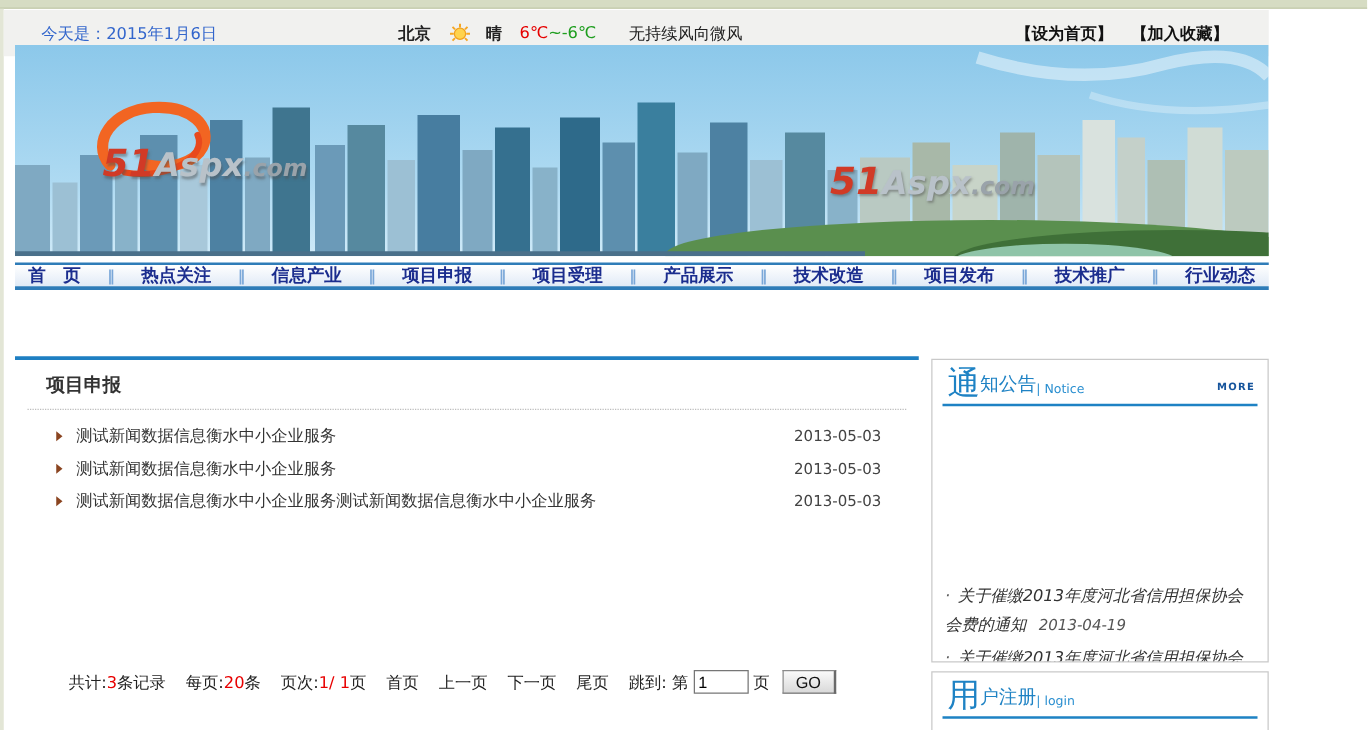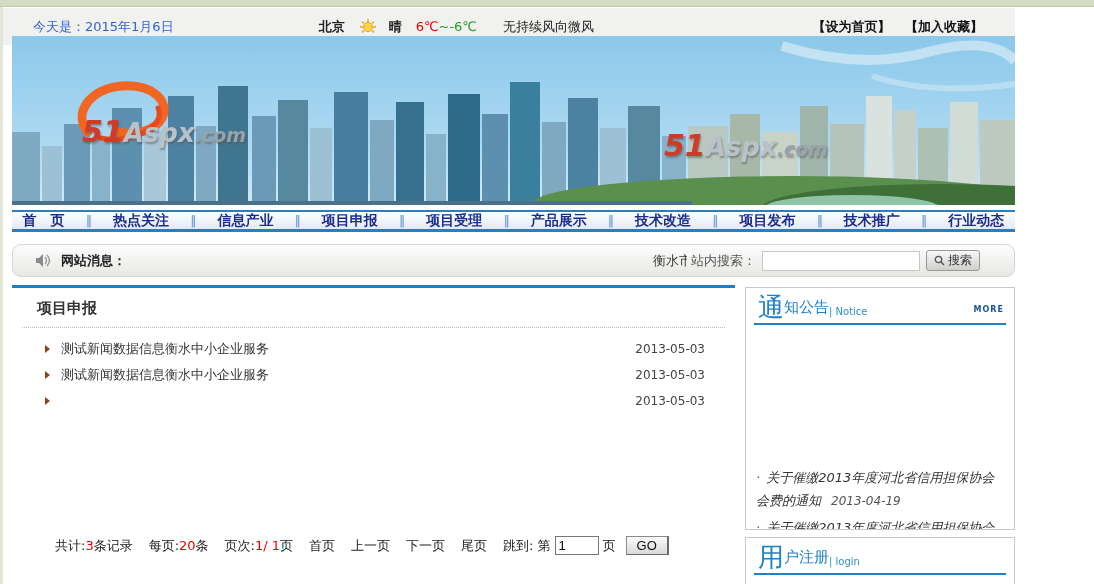--- a/index.html
+++ b/index.html
@@ -194,56 +194,38 @@
       <span class="sep">‖</span>
     <a class="nav-item">技术改造</a>
       <span class="sep">‖</span>
     <a class="nav-item">项目发布</a>
       <span class="sep">‖</span>
     <a class="nav-item">技术推广</a>
       <span class="sep">‖</span>
     <a class="nav-item">行业动态</a>
   </div>
 
-  <div class="msgbar">
-    <span class="spk">
-      <svg width="16" height="15" viewBox="0 0 16 15">
-          <polygon points="1,5 4,5 8,1 8,14 4,10 1,10" fill="#8a8a8a"></polygon>
-          <path d="M10 4 q3 3.5 0 7 M12 2 q5 5.5 0 11" stroke="#9a9a9a" stroke-width="1.4" fill="none"></path>
-        </svg>
-    </span>
-    <span class="msg-label">网站消息：</span>
-    <span class="marquee">衡水市</span>
-    <span class="search-label">站内搜索：</span>
-    <input class="search-input" type="text" style="">
-    <button class="search-btn">
-      <svg width="11" height="11" viewBox="0 0 11 11">
-          <circle cx="4.5" cy="4.5" r="3.2" fill="none" stroke="#555" stroke-width="1.3"></circle>
-          <line x1="7" y1="7" x2="10" y2="10" stroke="#555" stroke-width="1.4"></line>
-        </svg>
-      <span>搜索</span>
-    </button>
-  </div>
 
   <div class="main-panel">
     <div class="main-title">项目申报</div>
     <div class="dotted"></div>
     <ul class="news-list">
       <li class="news-item">
         <span class="tri"></span>
         <span>测试新闻数据信息衡水中小企业服务</span>
         <span class="news-date">2013-05-03</span>
       </li>
       <li class="news-item">
         <span class="tri"></span>
         <span>测试新闻数据信息衡水中小企业服务</span>
         <span class="news-date">2013-05-03</span>
       </li>
       <li class="news-item">
         <span class="tri"></span>
+        <span>测试新闻数据信息衡水中小企业服务测试新闻数据信息衡水中小企业服务</span>
         <span class="news-date">2013-05-03</span>
       </li>
     </ul>
     <div class="pager">
       <span class="seg"><span>共计:</span><span class="red">3</span><span>条记录</span></span>
       <span class="seg"><span>每页:</span><span class="red">20</span><span>条</span></span>
       <span class="seg"><span>页次:</span><span class="red">1/ 1</span><span>页</span></span>
       <span class="seg"><a>首页</a></span>
       <span class="seg"><a>上一页</a></span>
       <span class="seg"><a>下一页</a></span>

